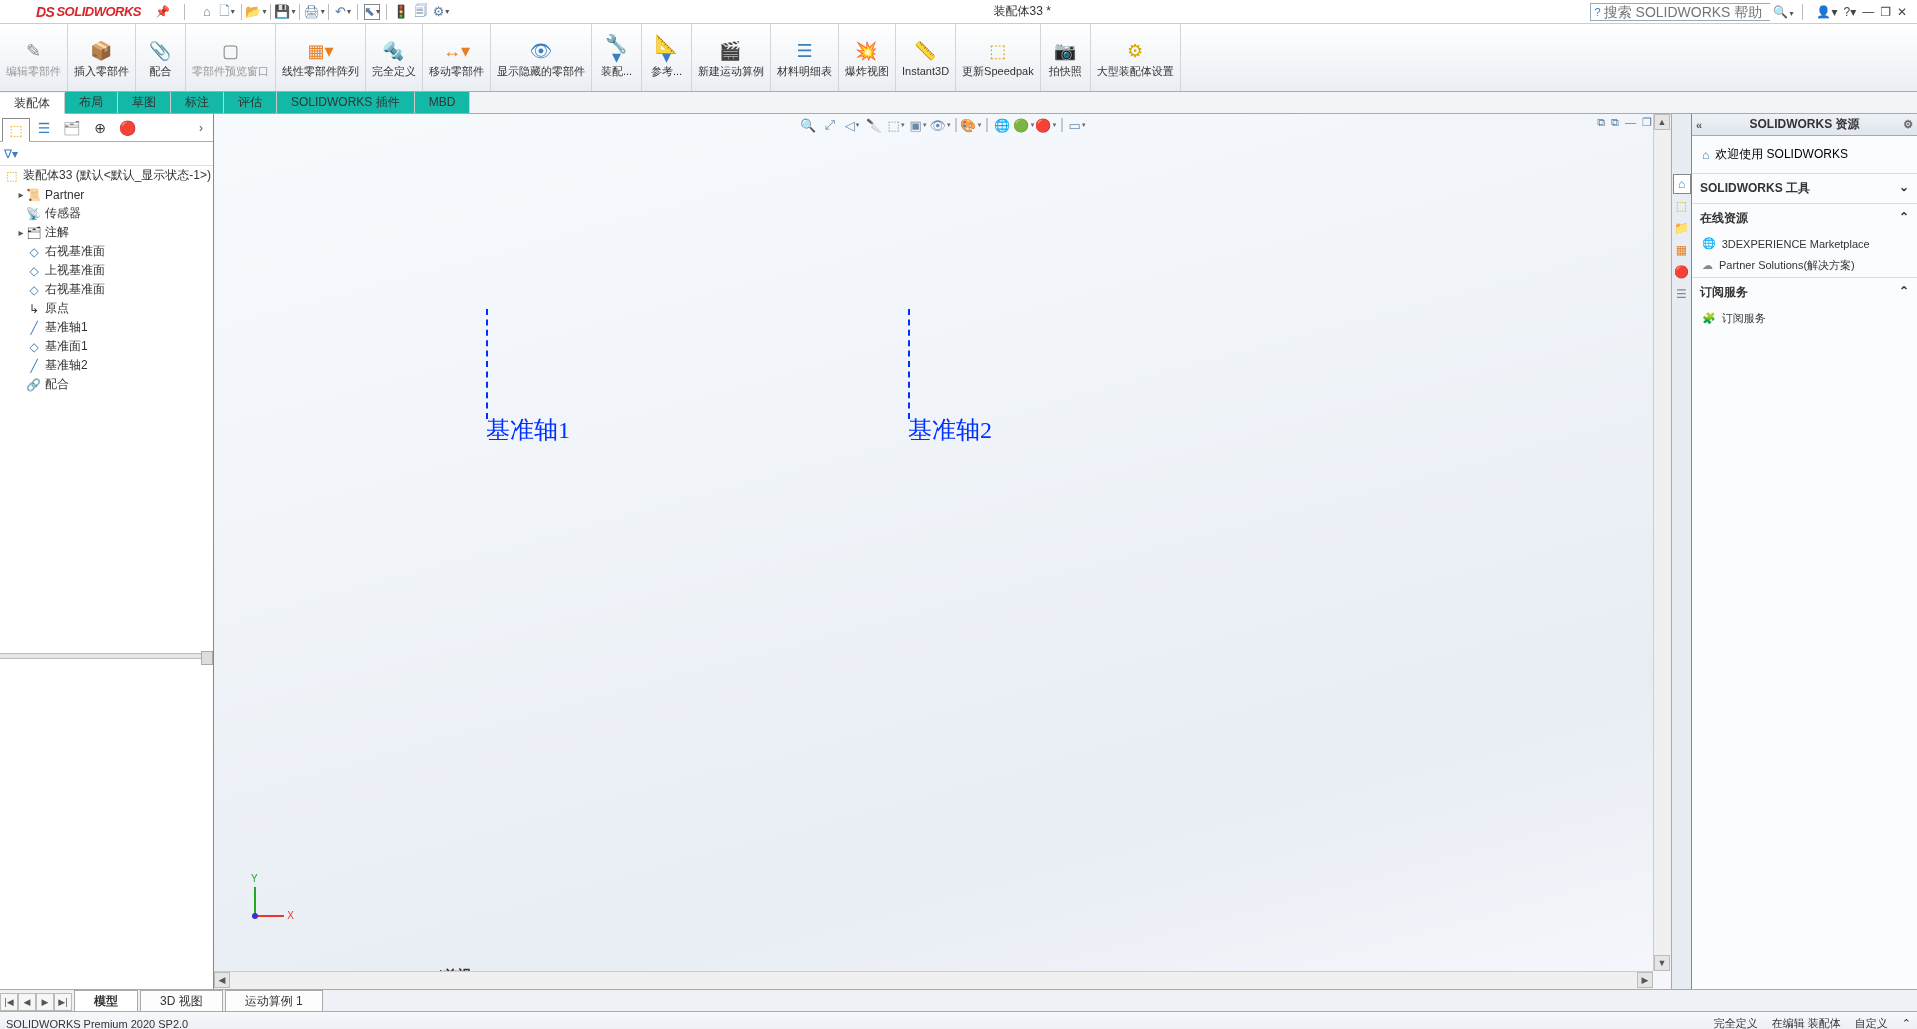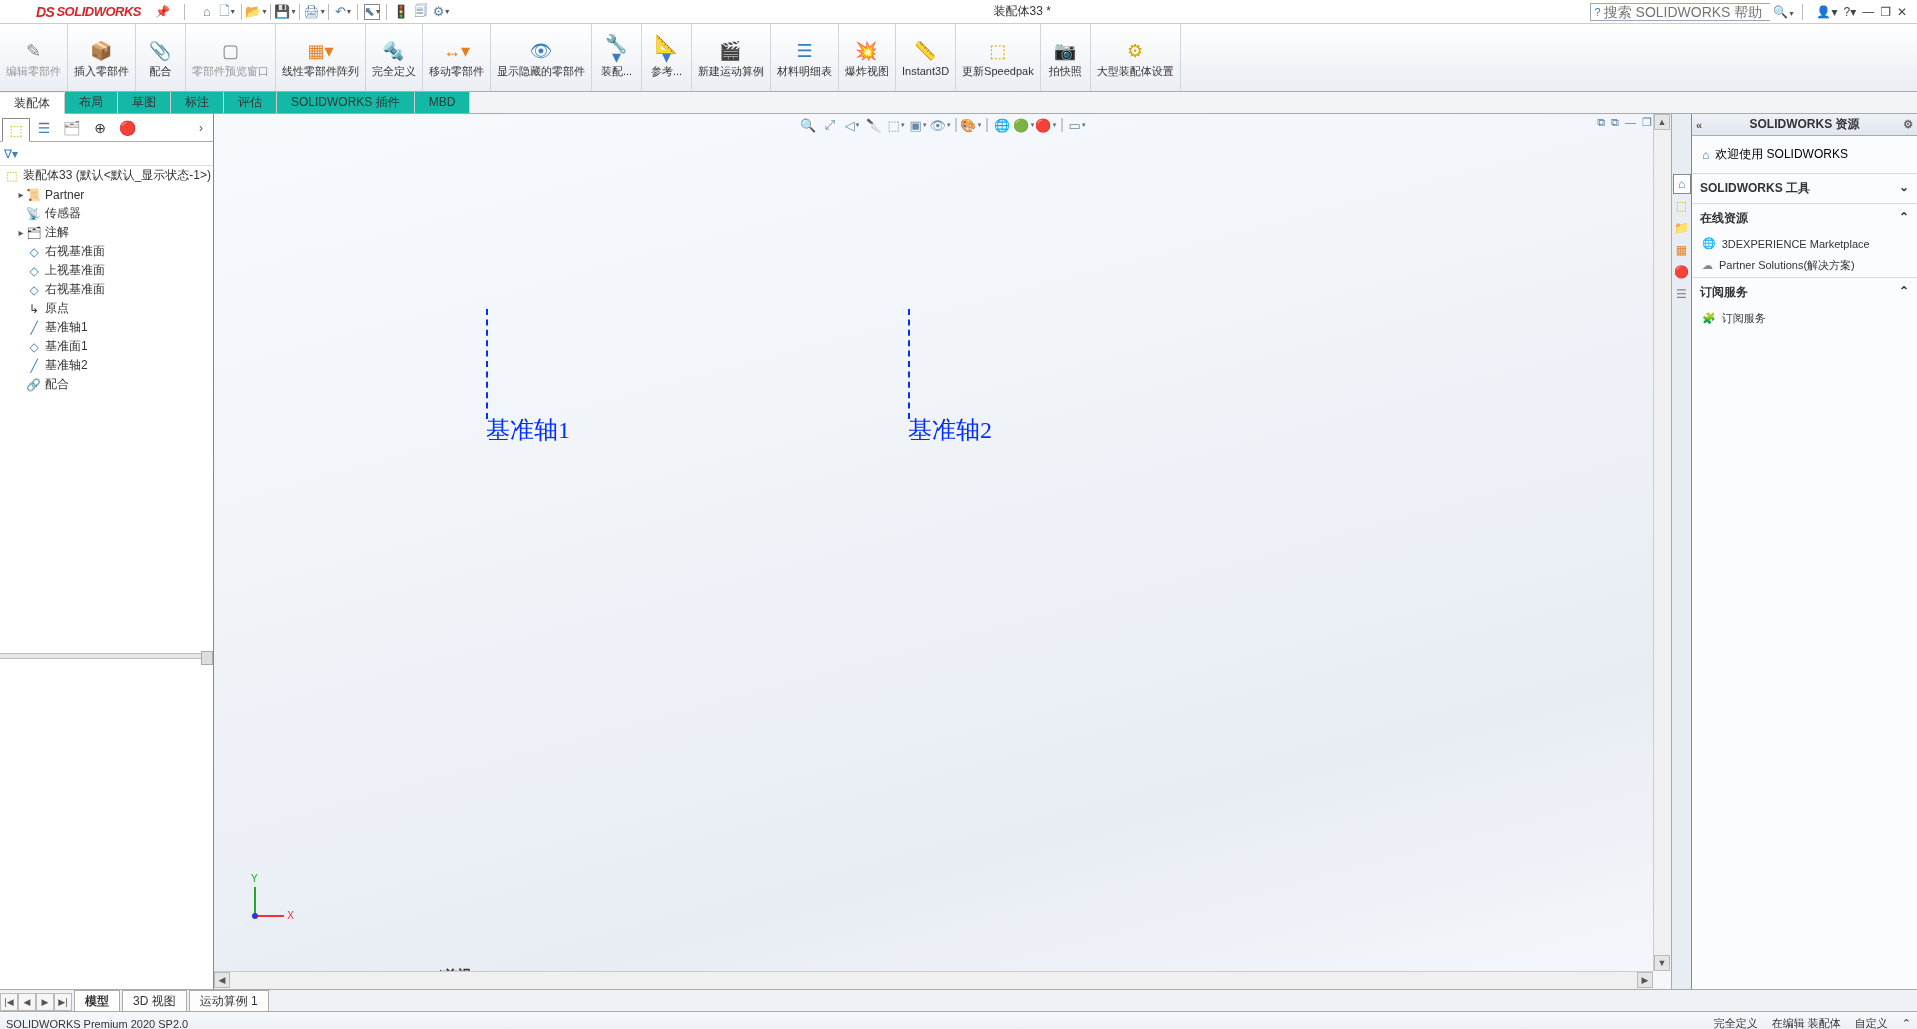--- a/index.html
+++ b/index.html
@@ -87,21 +87,21 @@
 .tp-title .coll { position:absolute; left:4px; font-size:11px; color:#555; }
 .tp-title .gear2 { position:absolute; right:4px; font-size:11px; color:#666; }
 .tp-welcome { display:flex; align-items:center; gap:6px; padding:10px; font-size:12px; color:#000; }
 .tp-head { font-weight:bold; font-size:12px; padding:6px 8px; display:flex; justify-content:space-between; border-top:1px solid #ddd; }
 .tp-item { display:flex; align-items:center; gap:6px; padding:4px 10px; font-size:11px; }
 
 
 .btabs { height:22px; background:#eef1f5; border-top:1px solid #aaa; display:flex; align-items:flex-end; }
 .btabs .nav { display:flex; }
 .btabs .nbtn { width:18px; height:18px; border:1px solid #bbb; background:#f6f6f6; display:flex; align-items:center; justify-content:center; font-size:9px; color:#555; }
-.btabs .btab { padding:0 10px; line-height:20px; border:1px solid #aaa; border-bottom:none; background:#fdfdfd; margin-left:2px; font-size:12px;margin-top:24px; }
+.btabs .btab { padding:0 19px; line-height:20px; border:1px solid #aaa; border-bottom:none; background:#fdfdfd; margin-left:2px; font-size:12px;margin-top:24px; }
 .btabs .btab.active { background:#fff; font-weight:bold; }
 
 
 .status { height:24px; background:linear-gradient(#f6f8fb,#e9edf3); border-top:1px solid #aaa; display:flex; align-items:center; font-size:11px; padding:0 6px; }
 .status .sp { margin-left:auto; display:flex; gap:14px; align-items:center; }
 
 
 .c-yl{color:#d9a400;} .c-bl{color:#3a7fbf;} .c-or{color:#e67e22;} .c-rd{color:#d33;} .c-gy{color:#888;}
 </style>
 </head>

